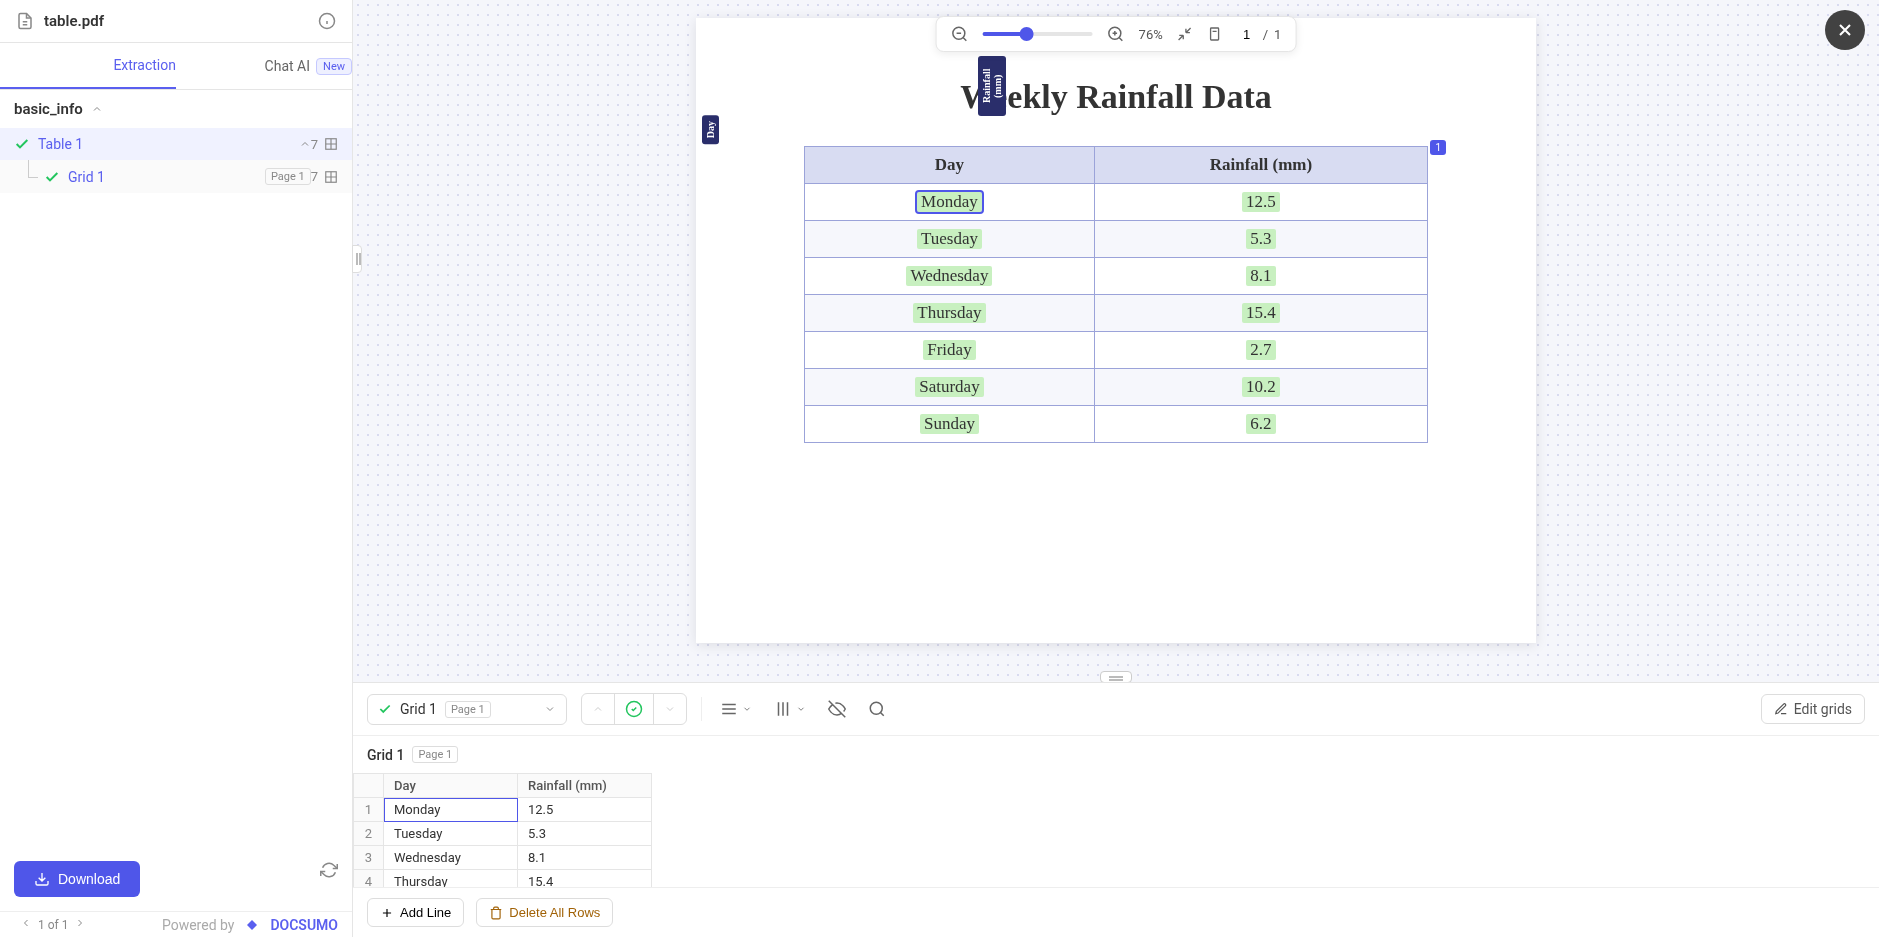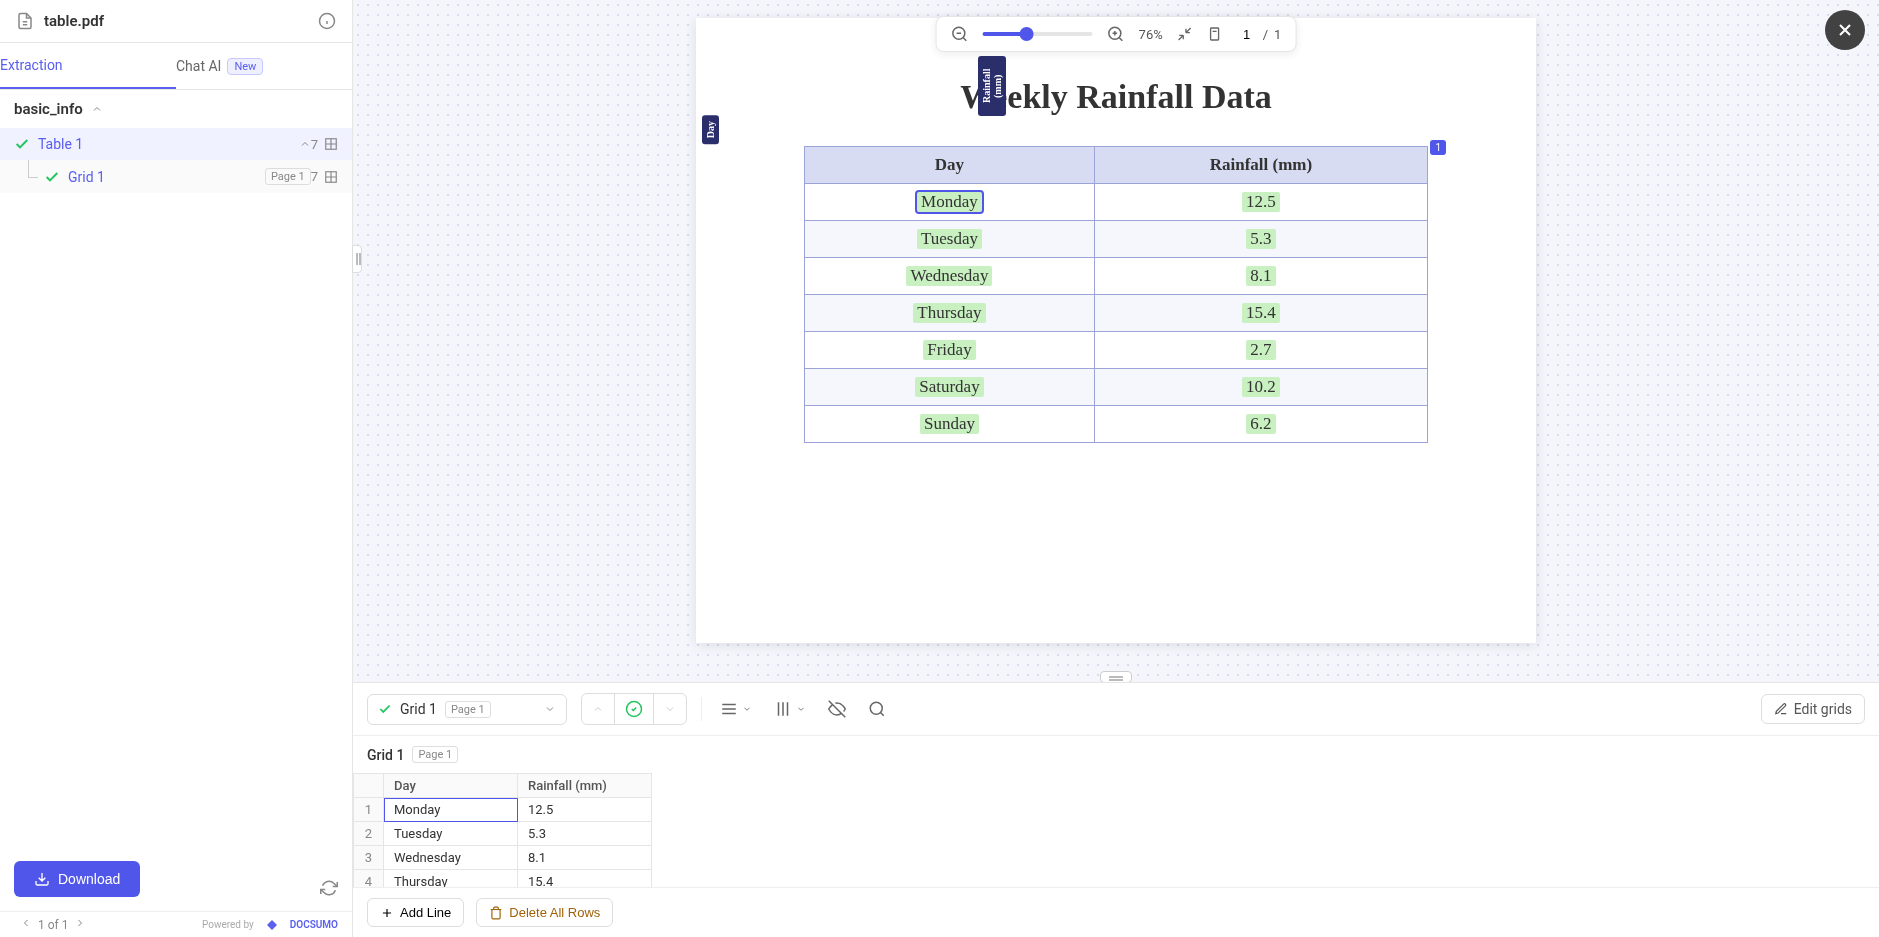--- a/index.html
+++ b/index.html
@@ -7,47 +7,47 @@
     .app { display: flex; height: 100vh; width: 100vw; }
     
     
     .sidebar { width: 353px; display: flex; flex-direction: column; border-right: 1px solid #e5e5e5; background: #fff; }
     .sidebar-header { display: flex; align-items: center; padding: 12px 16px; border-bottom: 1px solid #e5e5e5; }
     .doc-icon { width: 18px; height: 18px; margin-right: 10px; }
     .doc-title { font-size: 15px; font-weight: 600; flex: 1; }
     .info-icon { width: 18px; height: 18px; color: #888; cursor: pointer; }
     
     .tabs { display: flex; border-bottom: 1px solid #e5e5e5; }
-    .tab { flex: 1; padding: 14px 0; text-align: center; cursor: pointer; font-size: 14px; color: #666; display: flex; align-items: center; justify-content: flex-start; gap: 6px; }
+    .tab { flex: 1; padding: 14px 0; text-align: center; cursor: pointer; font-size: 14px; color: #666; display: flex; align-items: center; justify-content: flex-end; gap: 6px; }
     .tab.active { color: #5a5fef; border-bottom: 2px solid #5a5fef; }
     .badge { background: #eef0ff; color: #5a5fef; border: 1px solid #c5c9ff; border-radius: 4px; padding: 1px 6px; font-size: 11px; }
     
     .section { padding: 10px 14px; }
     .section-title { font-weight: 600; font-size: 15px; display: flex; align-items: center; gap: 8px; cursor: pointer; }
     .chevron { width: 12px; height: 12px; transition: transform .2s; }
     
     .tree { }
     .tree-row { display: flex; align-items: center; padding: 8px 14px; cursor: pointer; }
     .tree-row.sel { background: #f0f2ff; }
     .tree-row .check { width: 16px; height: 16px; color: #22c55e; margin-right: 8px; }
     .tree-row .label { color: #5a5fef; flex: 1; }
     .tree-row.child { padding-left: 44px; background: #fafafa; position: relative; }
     .tree-row.child::before { content: ''; position: absolute; left: 28px; top: 0; bottom: 50%; width: 1px; background: #ccc; }
     .tree-row.child::after { content: ''; position: absolute; left: 28px; top: 50%; width: 10px; height: 1px; background: #ccc; }
     .tree-row .page-badge { font-size: 11px; border: 1px solid #ddd; border-radius: 3px; padding: 1px 5px; margin-left: 6px; color: #888; }
     .tree-row .count { margin-left: auto; color: #888; font-size: 13px; margin-right: 6px; }
     .grid-icon { width: 14px; height: 14px; color: #888; }
     
-    .sidebar-footer { margin-top: auto; padding: 14px; display: flex; align-items: flex-end; gap: 12px; }
+    .sidebar-footer { margin-top: auto; padding: 14px; display: flex; align-items: flex-start; gap: 12px; }
     .download-btn { background: #4f56e9; color: #fff; border: none; border-radius: 6px; padding: 10px 20px; font-size: 14px; display: flex; align-items: center; gap: 8px; cursor: pointer; }
     .refresh-icon { width: 18px; height: 18px; color: #888; cursor: pointer; margin-left: auto; }
     
     .pager { display: flex; align-items: center; padding: 3px 14px; border-top: 1px solid #eee; font-size: 12px; color: #888; }
     .pager .nav { cursor: pointer; padding: 2px 6px; }
-    .powered { margin-left: auto; font-size: 10px; color: #aaa; display: flex; align-items: center; gap: 12px; }
+    .powered { margin-left: auto; font-size: 14px; color: #aaa; display: flex; align-items: center; gap: 12px; }
     .powered b { color: #5a5fef; font-weight: 600; }
     
     
     .main { flex: 1; display: flex; flex-direction: column; background: #f5f6fb; position: relative; }
     
     .collapse-handle { position: absolute; left: -1px; top: 245px; width: 10px; height: 28px; background: #fff; border: 1px solid #ddd; border-radius: 0 4px 4px 0; display: flex; align-items: center; justify-content: center; cursor: pointer; z-index: 5; }
     .collapse-handle::after { content: ''; width: 2px; height: 12px; background: #bbb; box-shadow: 3px 0 0 #bbb; }
     
     .viewer { flex: 1; position: relative; overflow: hidden; background-image: radial-gradient(#d8daf0 1px, transparent 1px); background-size: 10px 10px; }
     

